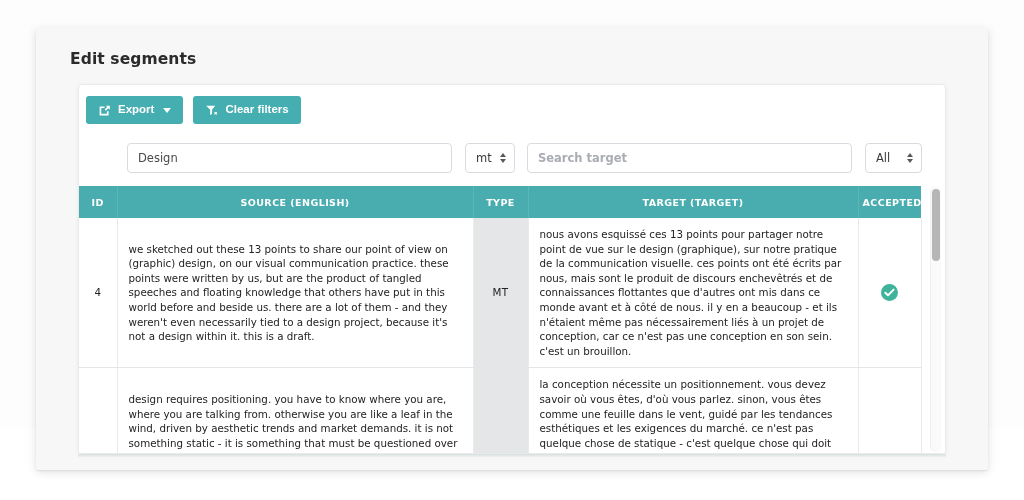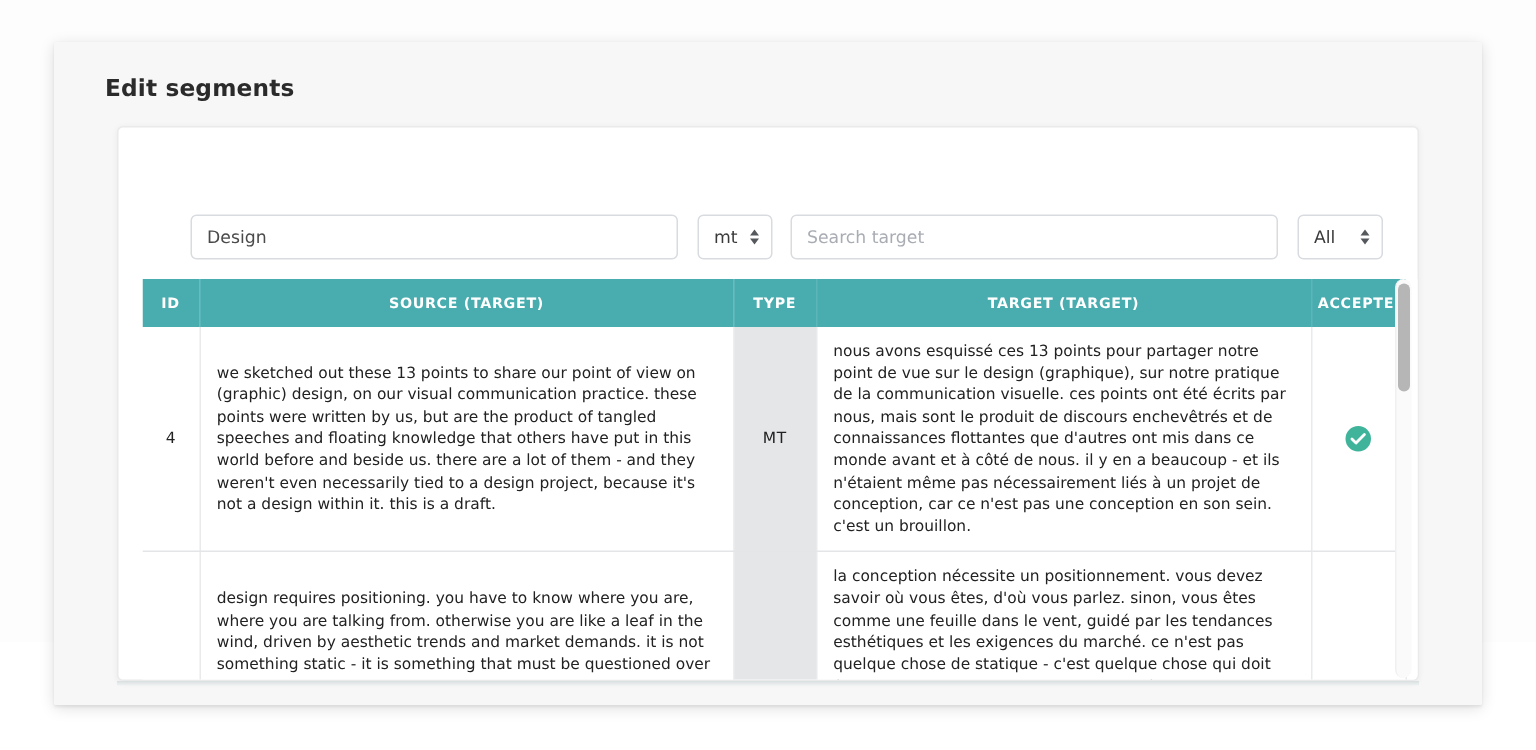--- a/index.html
+++ b/index.html
@@ -110,21 +110,21 @@
     border: 1px solid #d8dbdf;
     border-radius: 4px;
     font-size: 11.5px;
     color: #4a4a4a;
     padding: 0 10px;
     font-family: "DejaVu Sans", "Liberation Sans", sans-serif;
     outline: none;
   }
   .fld::placeholder { color: #a9adb3; }
   #src-filter { left: 48px;  top: 6px; width: 325px; }
-  #tgt-filter { left: 448px; top: 6px; width: 325px; }
+  #tgt-filter { left: 448px; top: 6px; width: 325px; font-weight: bold; }
 
   .sel {
     position: absolute;
     height: 30px;
     background: #ffffff;
     border: 1px solid #d8dbdf;
     border-radius: 4px;
     display: flex;
     align-items: center;
     justify-content: space-between;
@@ -140,21 +140,21 @@
     display: block; width: 0; height: 0;
     border-left: 3.5px solid transparent;
     border-right: 3.5px solid transparent;
   }
   .spin i.up   { border-bottom: 4px solid #55585c; }
   .spin i.down { border-top:    4px solid #55585c; }
 
   
   .table-wrap {
     position: absolute;
-    left: 16px;
+    left: 0;
     top: 101px;
     width: 868px;
     height: 269px;
     overflow: hidden;
     background: #ffffff;
   }
   table.seg {
     border-collapse: collapse;
     width: 842px;
     table-layout: fixed;
@@ -259,20 +259,42 @@
 
 <div id="page">
   <div class="page-bg"></div>
 
   <div class="content-card"></div>
 
   <div class="page-title">Edit segments</div>
 
   <div class="panel">
 
+    <div class="toolbar">
+      <button class="btn">
+        <span class="glyph">
+          <svg width="13" height="13" viewBox="0 0 16 16">
+            <path d="M2 3 h6 v2 H4 v7 h7 V9 h2 v5 H2 Z" fill="#ffffff"></path>
+            <path d="M9.5 2 h5 v5 l-1.8-1.8 -3.1 3.1 -1.4-1.4 3.1-3.1 Z" fill="#ffffff"></path>
+          </svg>
+        </span>
+        <span>Export</span>
+        <span class="caret-dn"></span>
+      </button>
+
+      <button class="btn">
+        <span class="glyph">
+          <svg width="13" height="13" viewBox="0 0 16 16">
+            <path d="M1.5 2 h11 L8.6 7 v5.2 l-2.2 1.4 V7 Z" fill="#ffffff"></path>
+            <path d="M11.2 10.4 l0.9-0.9 1 1 1-1 0.9 0.9 -1 1 1 1 -0.9 0.9 -1-1 -1 1 -0.9-0.9 1-1 Z" fill="#ffffff"></path>
+          </svg>
+        </span>
+        <span>Clear filters</span>
+      </button>
+    </div>
 
     <div class="filter-row">
       <input id="src-filter" class="fld" type="text" value="Design" style="">
 
       <div id="type-sel" class="sel">
         <span>mt</span>
         <span class="spin">
             <i class="up"></i>
             <i class="down"></i>
           </span>
@@ -294,21 +316,21 @@
         <colgroup>
           <col class="c-id">
             <col class="c-src">
             <col class="c-type">
             <col class="c-tgt">
             <col class="c-acc">
         </colgroup>
         <thead>
           <tr>
             <th>ID</th>
-            <th>SOURCE (TARGET)</th>
+            <th>SOURCE (ENGLISH)</th>
             <th>TYPE</th>
             <th>TARGET (TARGET)</th>
             <th>ACCEPTED</th>
           </tr>
         </thead>
         <tbody>
           <tr>
             <td class="id-cell">4</td>
             <td class="src-cell">we sketched out these 13 points to share our point of view on (graphic) design, on our visual communication practice. these points were written by us, but are the product of tangled speeches and floating knowledge that others have put in this world before and beside us. there are a lot of them - and they weren't even necessarily tied to a design project, because it's not a design within it. this is a draft.</td>
             <td class="type-cell">MT</td>

